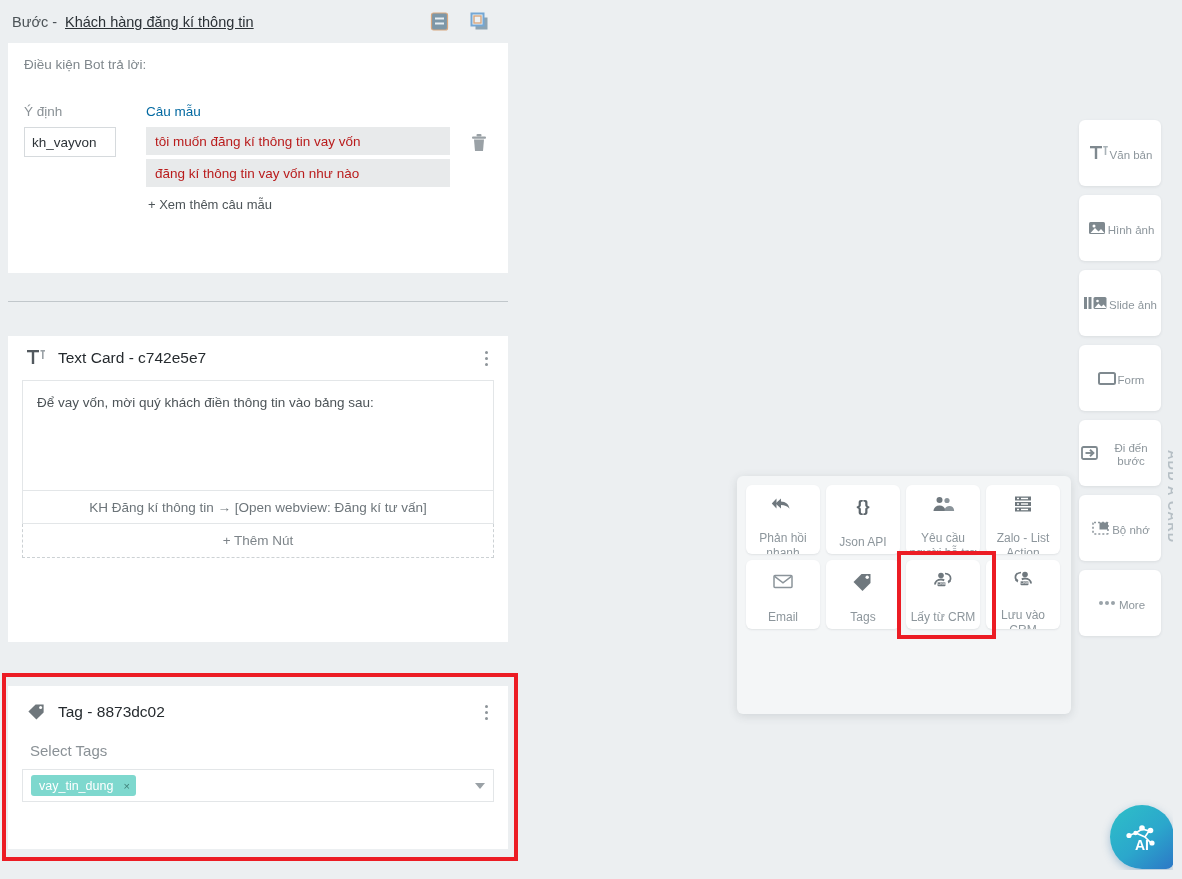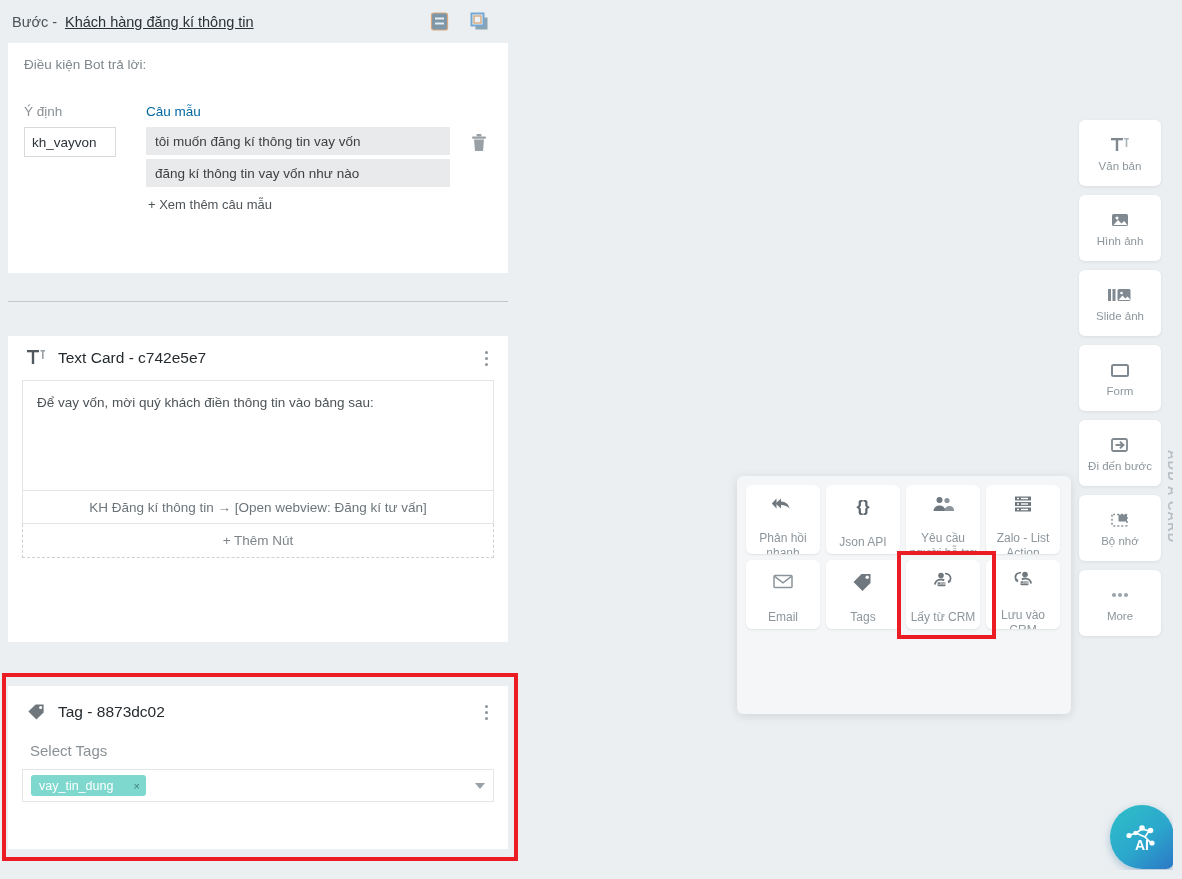--- a/index.html
+++ b/index.html
@@ -40,21 +40,21 @@
   .cond-row { display: flex; padding: 8px 0 0 16px; align-items: flex-start; }
   .intent-input {
     width: 92px; height: 30px; border: 1px solid #d6dadd; background: #fff;
     font-size: 13.5px; color: #2d3338; padding: 0 7px;
     font-family: "Liberation Sans", sans-serif;
   }
   .samples { margin-left: 30px; width: 304px; }
   .sample-box {
     height: 28px; background: #e8eaeb; margin-bottom: 4px;
     display: flex; align-items: center; padding-left: 9px;
-    font-size: 13.5px; color: #404040;
+    font-size: 13.5px; color: #b91c1c;
   }
   .more-samples {
     font-size: 13px; color: #4d5458; padding: 6px 0 0 2px; cursor: pointer;
   }
   .trash-btn {
     margin-left: 20px; margin-top: 6px; width: 18px; height: 20px; cursor: pointer;
   }
 
   .h-divider {
     position: absolute; left: 8px; top: 301px; width: 500px;
@@ -97,41 +97,41 @@
     border: 4px solid #ec1c24; pointer-events: none; z-index: 6;
   }
   .tagcard-body { padding: 0 14px 18px 14px; }
   .tag-lbl { font-size: 15px; color: #8a9196; padding: 4px 0 10px 8px; }
   .tag-select {
     border: 1px solid #e3e6e8; height: 33px; display: flex; align-items: center;
     padding: 0 8px; cursor: pointer;
   }
   .chip {
     background: #7ed8ce; border-radius: 3px; height: 21px; display: flex;
-    align-items: center; padding: 0 6px 0 8px; gap: 20px;
+    align-items: center; padding: 0 6px 0 8px; gap: 10px;
   }
   .chip-text { font-size: 12.5px; color: #ffffff; }
   .chip-x { font-size: 11px; color: #3f7f77; cursor: pointer; }
   .caret-down { margin-left: auto; width: 0; height: 0;
     border-left: 5px solid transparent; border-right: 5px solid transparent;
     border-top: 6px solid #9aa1a6; }
 
   
   .rail {
     position: absolute; right: 0; top: 110px; width: 107px; height: 530px; z-index: 4;
   }
   .rail-label {
     position: absolute; right: 2px; top: 340px;
     writing-mode: vertical-rl; font-size: 13px; font-weight: bold;
     letter-spacing: 1.2px; color: #b6bfc5;
   }
   .rail-stack { position: absolute; left: 4px; top: 10px; width: 82px; }
   .rail-item {
     width: 82px; height: 66px; background: #fff; border-radius: 6px;
-    margin-bottom: 9px; display: flex; flex-direction: column;
+    margin-bottom: 9px; display: flex; flex-direction: row;
     align-items: center; justify-content: center; cursor: pointer;
     box-shadow: 0 1px 3px rgba(60,72,80,.10);
   }
   .rail-item .ri-ico { height: 22px; display: flex; align-items: center; }
   .rail-item .ri-lbl {
     font-size: 11.5px; color: #8d969c; text-align: center; line-height: 13px;
     margin-top: 4px; max-width: 76px;
   }
 
   

